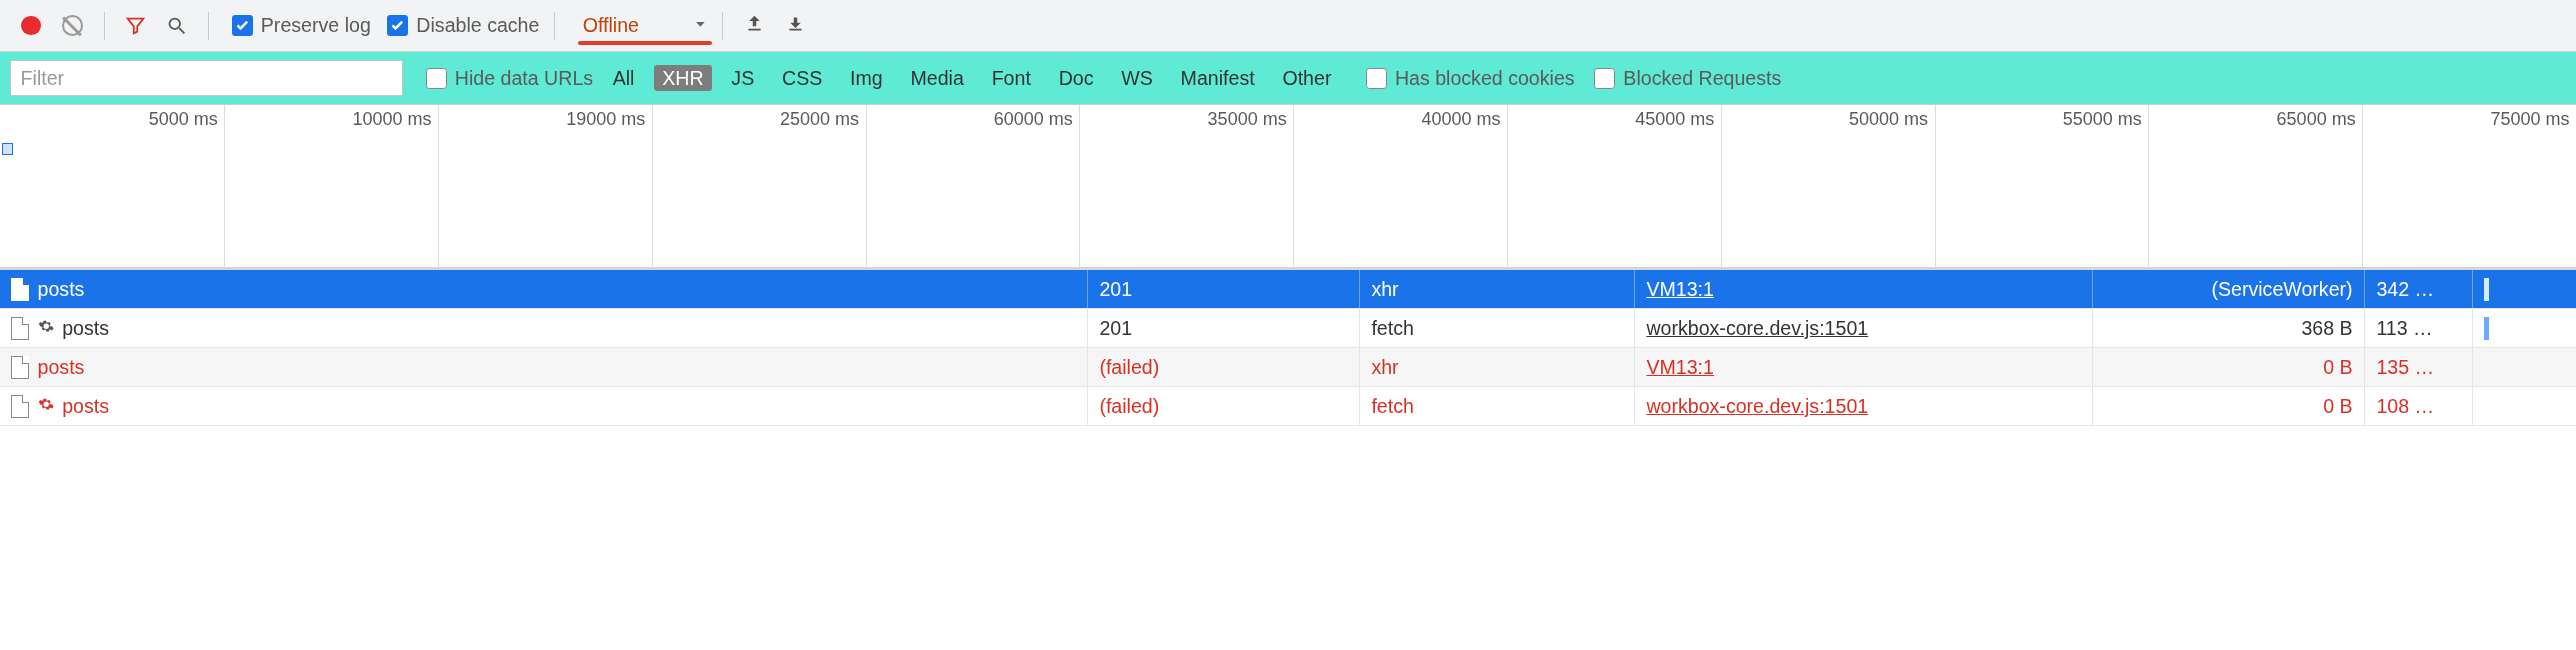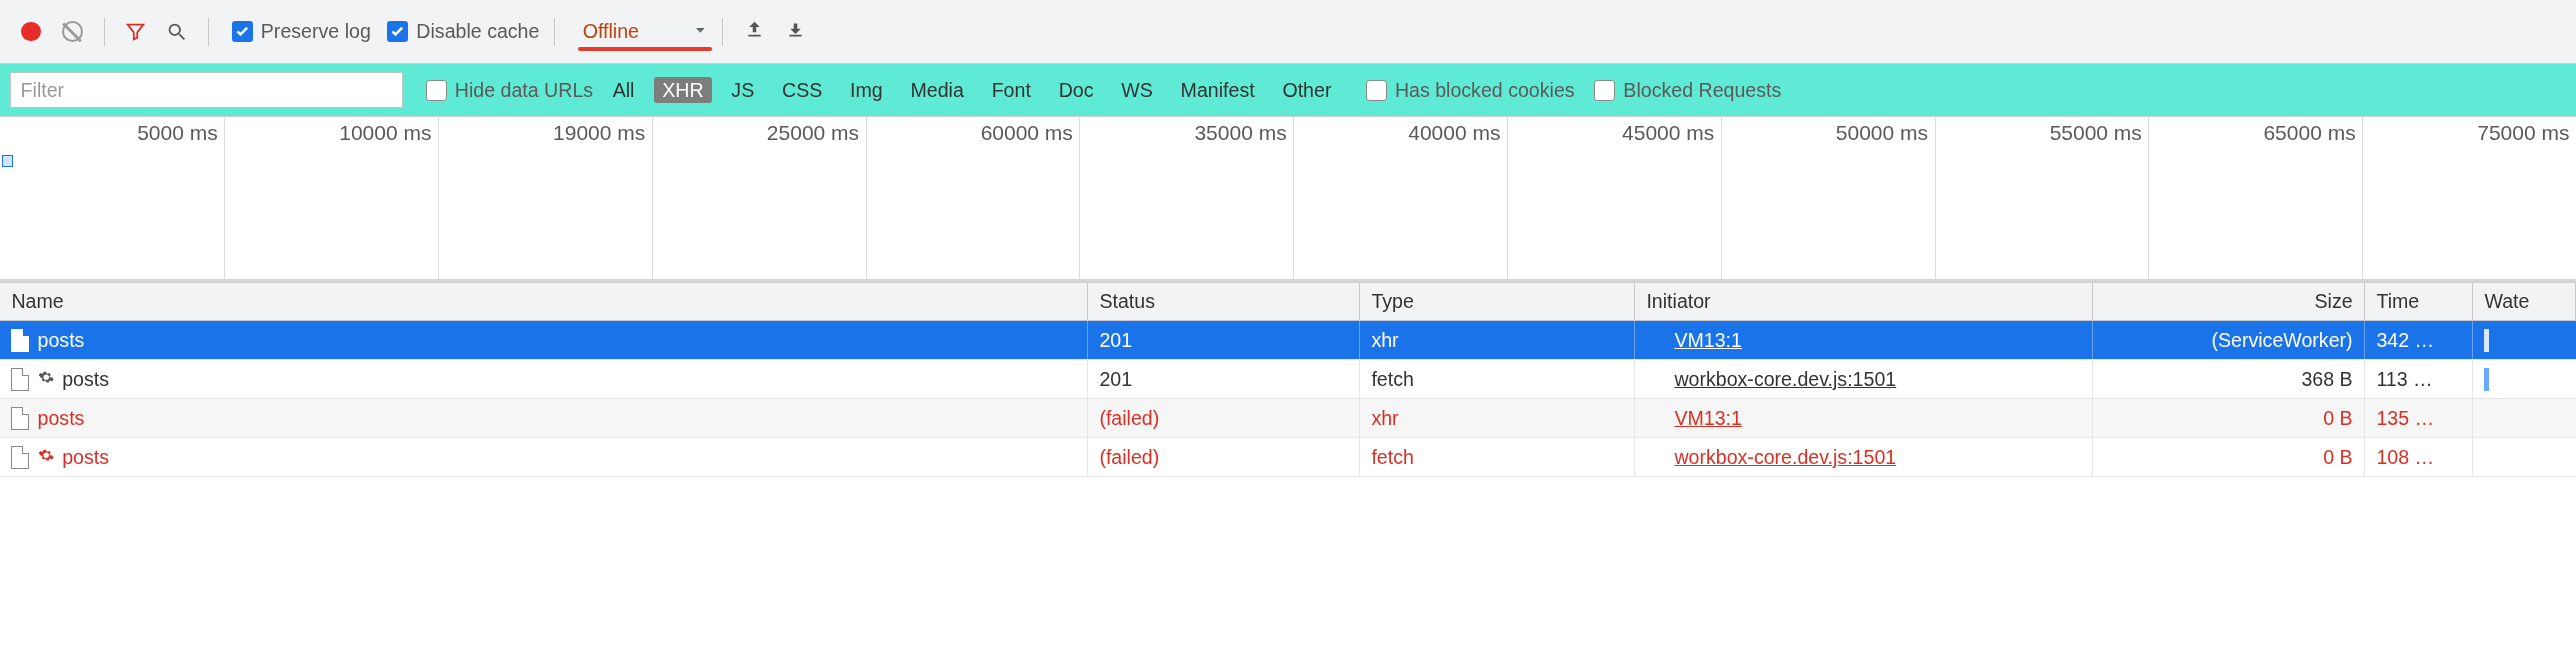--- a/index.html
+++ b/index.html
@@ -5,21 +5,21 @@
   * { box-sizing: border-box; margin: 0; padding: 0; }
   html, body {
     font-family: -apple-system, "Segoe UI", Arial, sans-serif;
     font-size: 19.6px;
     background: #fff;
     color: #333;
     width: 2576px;
   }
   
   .toolbar {
-    height: 64px;
+    height: 52px;
     background: #f1f3f4;
     border-bottom: 0.8px solid #d0d0d0;
     display: flex;
     align-items: center;
     padding: 0 14.7px;
     gap: 8.2px;
   }
   .sep {
     width: 0.8px;
     height: 28px;
@@ -83,21 +83,21 @@
   .timeline-wrap { border-bottom: 3.3px solid #d5d5d5; background:#fff; position:relative; }
   .timeline {
     display:flex; height: 162px; position:relative;
     margin-left: 11.4px;
   }
   .tick {
     flex: 1 1 0; border-left: 0.8px solid #ddd; position:relative; min-width: 0;
   }
   .tick:first-child { border-left: none; }
   .tick-label {
-    position:absolute; top: 3.3px; right: 6.5px; color:#5a5a5a; font-size:21px;
+    position:absolute; top: 3.3px; right: 6.5px; color:#5a5a5a; font-size:18px;
     white-space:nowrap;
   }
   .tl-marker {
     position:absolute; left:1.6px; top:38px; width:11.4px; height:11.4px;
     border:1.6px solid #1a73e8; background:#cfe3fb;
   }
 
   
   .grid {
     display:flex; flex-direction:column; width:100%;
@@ -130,21 +130,21 @@
   }
   .doc-icon::after{
     content:""; position:absolute; right:-0.8px; top:-0.8px; width:6.5px; height:6.5px;
     background:#fff; border-left:0.8px solid #888; border-bottom:0.8px solid #888;
   }
   .row.sel .doc-icon { border-color:#fff; }
   .row.sel .doc-icon::after { background:#1a73e8; border-color:#fff; }
   .gear-icon {
     width:16.4px; height:16.4px;
   }
-  .u { text-decoration: underline; margin-left: 28px; }
+  .u { text-decoration: underline; }
   .wf-bar { width:4.9px; height:23px; background:#6aa9ff; }
   .wf-bar.sel { background:#d7e8ff; }
   .table-pad { height: 65px; }
 </style>
 </head>
 <body>
 
 <div class="toolbar">
   <div class="tb-btn">
     <div class="record-dot"></div>
@@ -285,29 +285,20 @@
       <div class="tick">
         <span class="tick-label">65000 ms</span>
       </div>
       <div class="tick">
         <span class="tick-label">75000 ms</span>
       </div>
     </div>
 </div>
 
 <div class="grid">
-  <div class="row hdr">
-    <div class="cell c-name">Name</div>
-    <div class="cell c-status">Status</div>
-    <div class="cell c-type">Type</div>
-    <div class="cell c-init">Initiator</div>
-    <div class="cell c-size">Size</div>
-    <div class="cell c-time">Time</div>
-    <div class="cell c-wf">Wate</div>
-  </div>
   <div id="rows">
       <div class="row sel">
         <div class="cell c-name">
           <div class="name-lead">
             <div class="doc-icon"></div>
             <span>posts</span>
           </div>
         </div>
         <div class="cell c-status">201</div>
         <div class="cell c-type">xhr</div>

